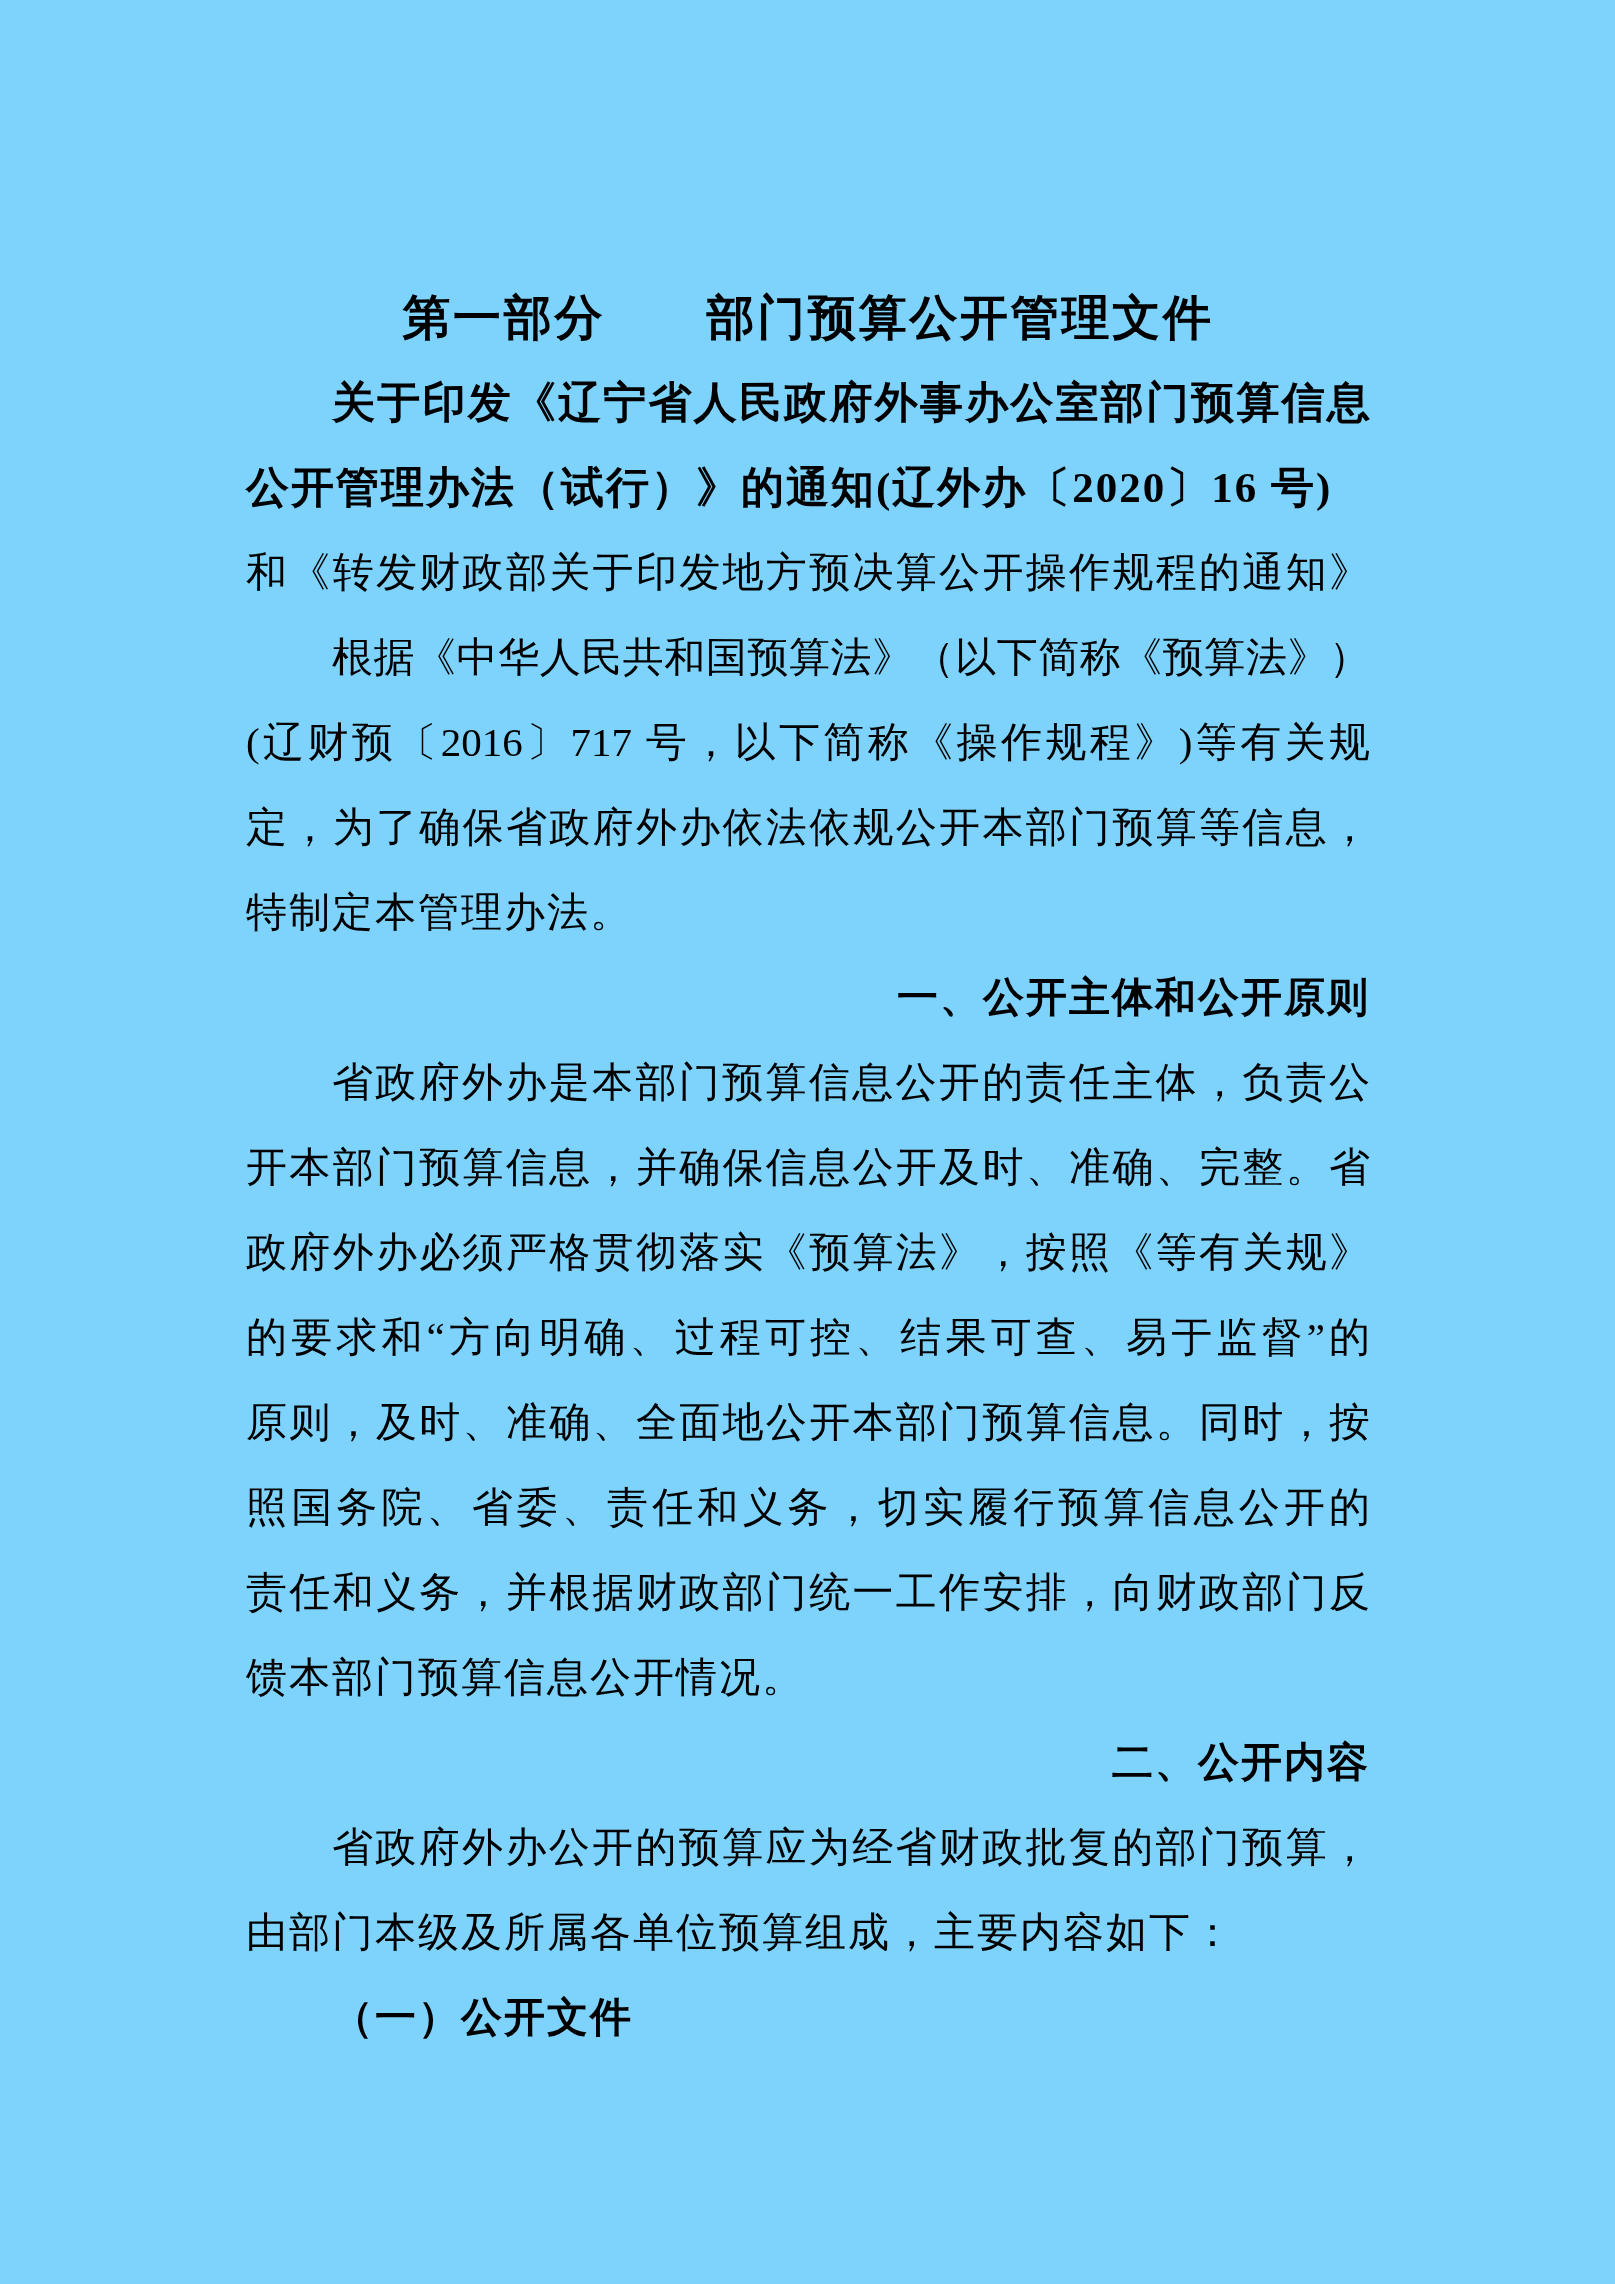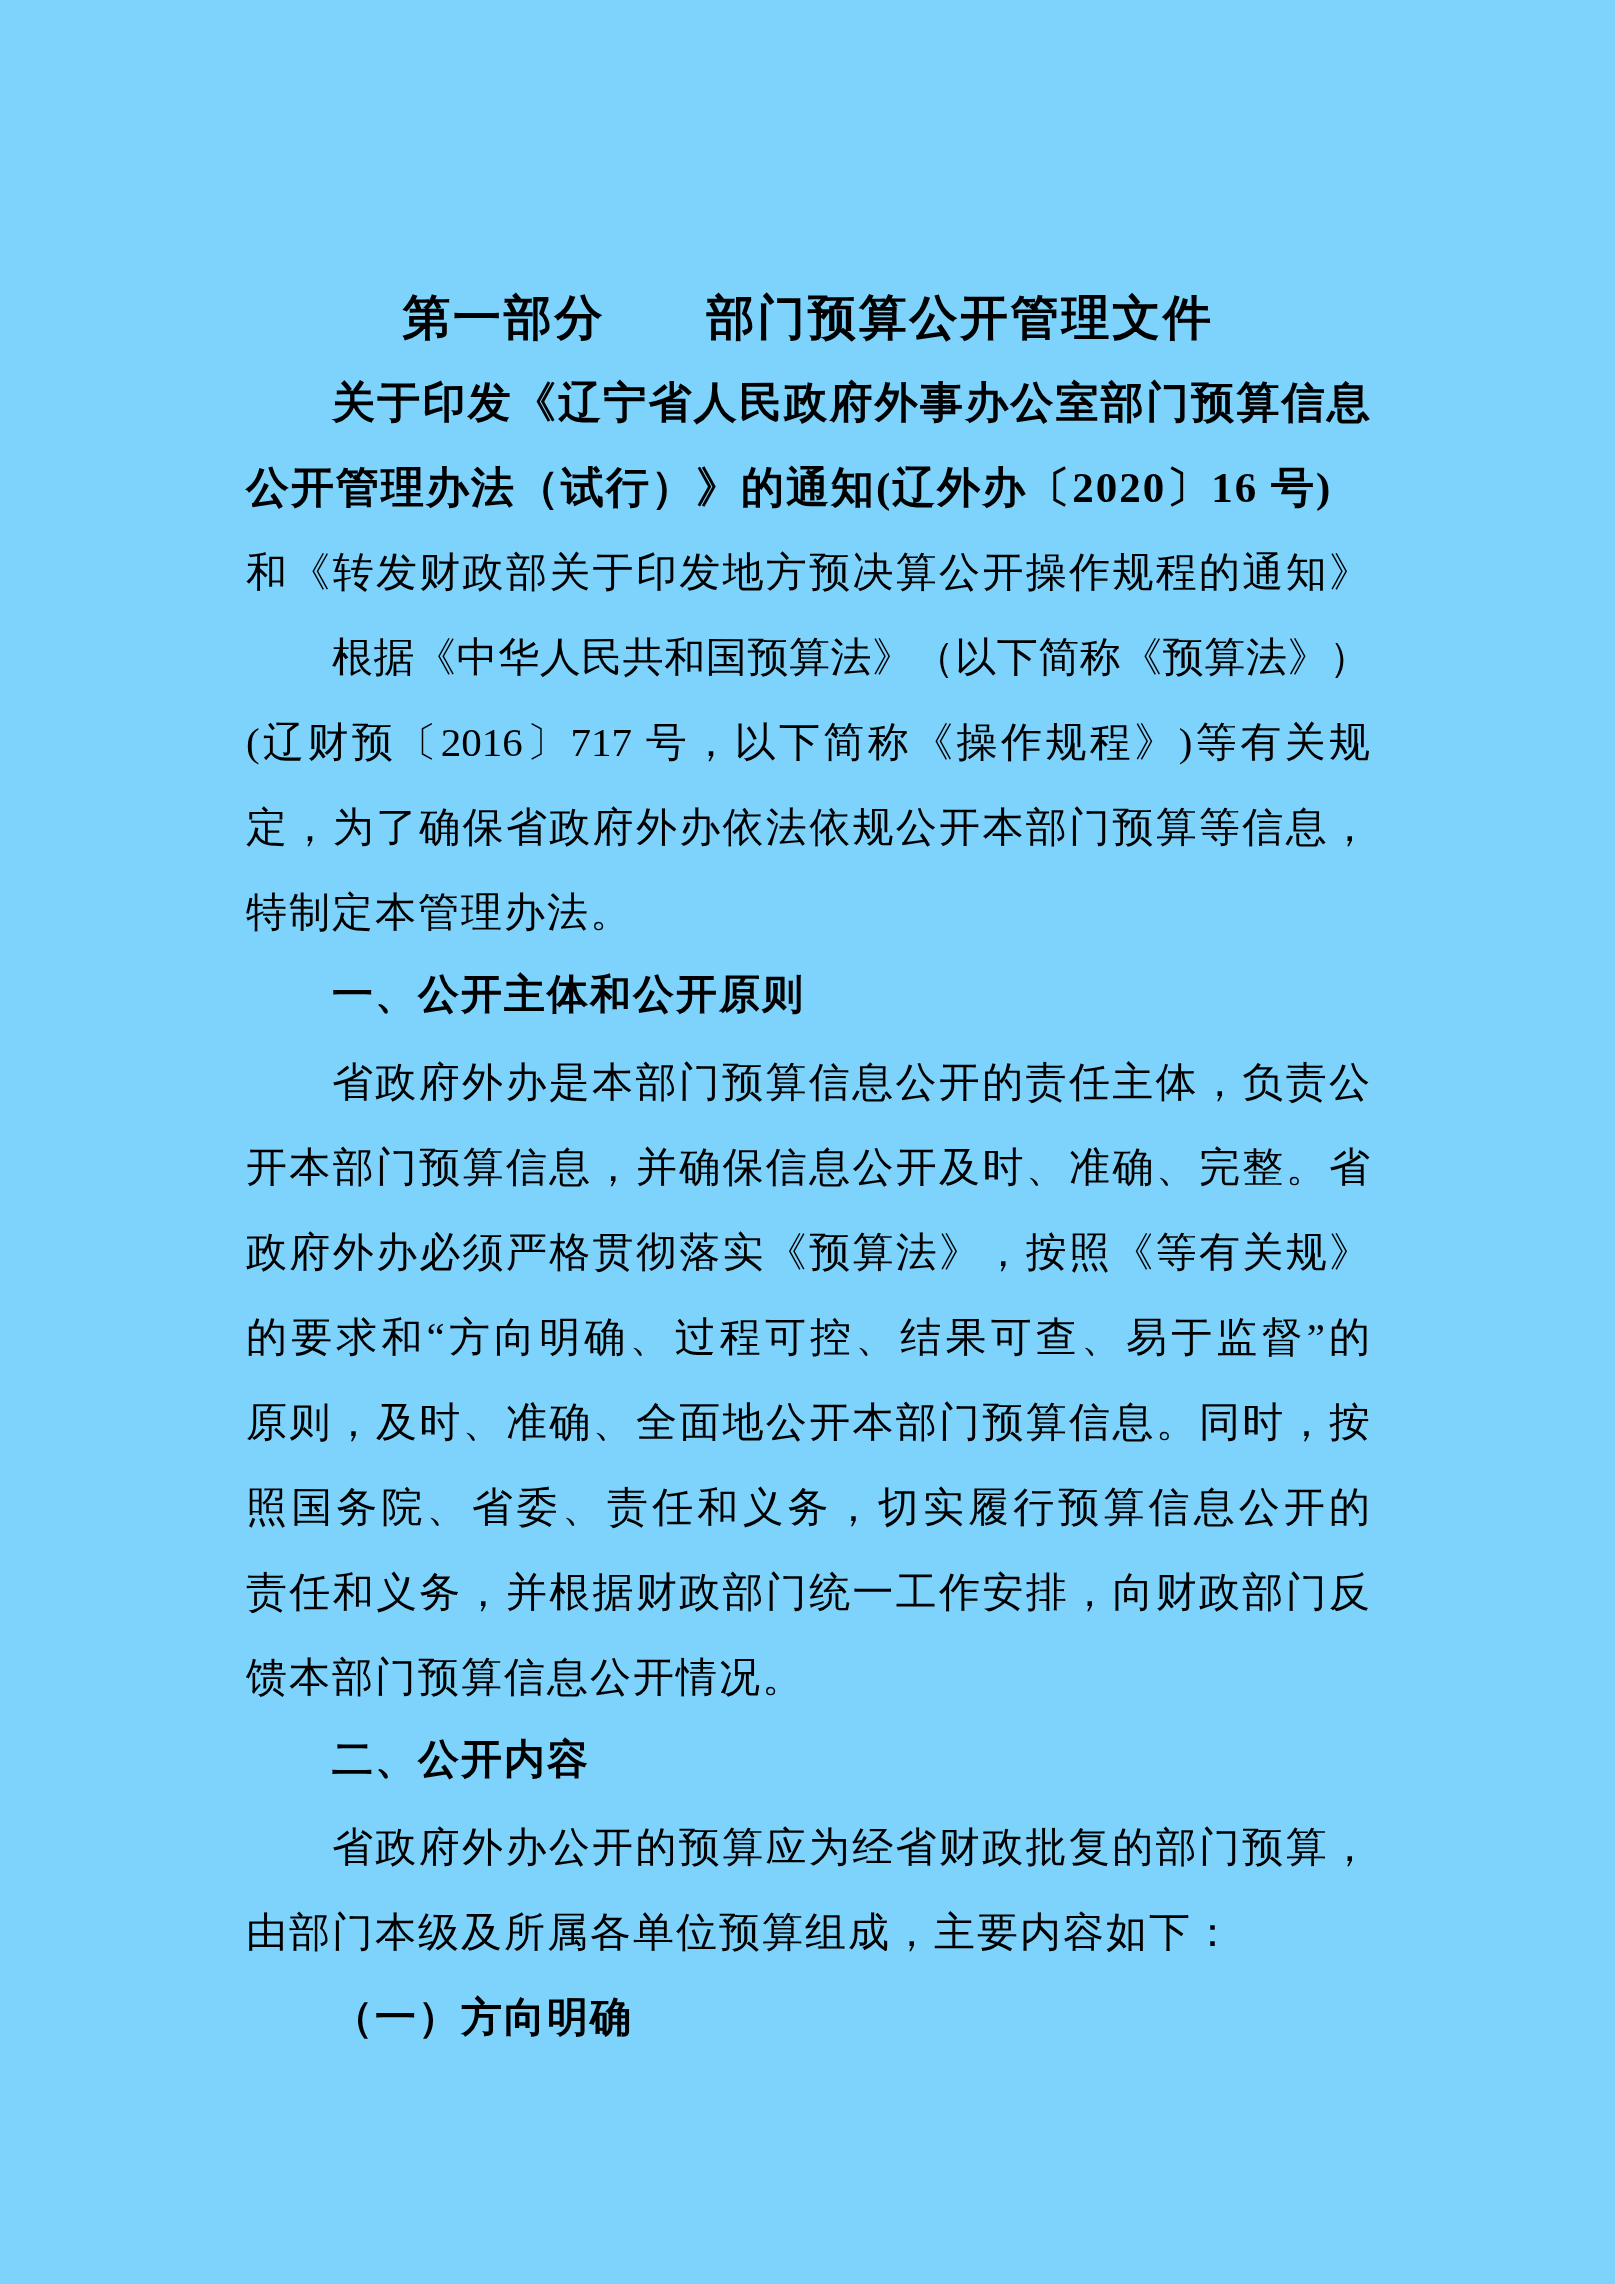--- a/index.html
+++ b/index.html
@@ -46,22 +46,23 @@
     text-align: justify;
     text-align-last: justify;
     letter-spacing: 0;
   }
   .natural {
     text-align: left;
     letter-spacing: 2px;
   }
   .section-heading {
     font-weight: bold;
-    font-family: Liberation Mono, monospace;
+    font-family: Liberation Sans, sans-serif;
     letter-spacing: 2px;
+    text-align: right;
   }
   .sub-heading {
     font-weight: bold;
     letter-spacing: 2px;
   }
 </style>
 </head>
 <body>
 
 <div class="page">
@@ -100,17 +101,17 @@
     <div class="line justify">责任和义务，并根据财政部门统一工作安排，向财政部门反</div>
 
     <div class="line natural">馈本部门预算信息公开情况。</div>
 
     <div class="line section-heading indent natural">二、公开内容</div>
 
     <div class="line indent justify">省政府外办公开的预算应为经省财政批复的部门预算，</div>
 
     <div class="line natural">由部门本级及所属各单位预算组成，主要内容如下：</div>
 
-    <div class="line sub-heading indent natural">（一）方向明确</div>
+    <div class="line sub-heading indent natural">（一）公开文件</div>
 
   </div>
 </div>
 
 
 </body></html>

